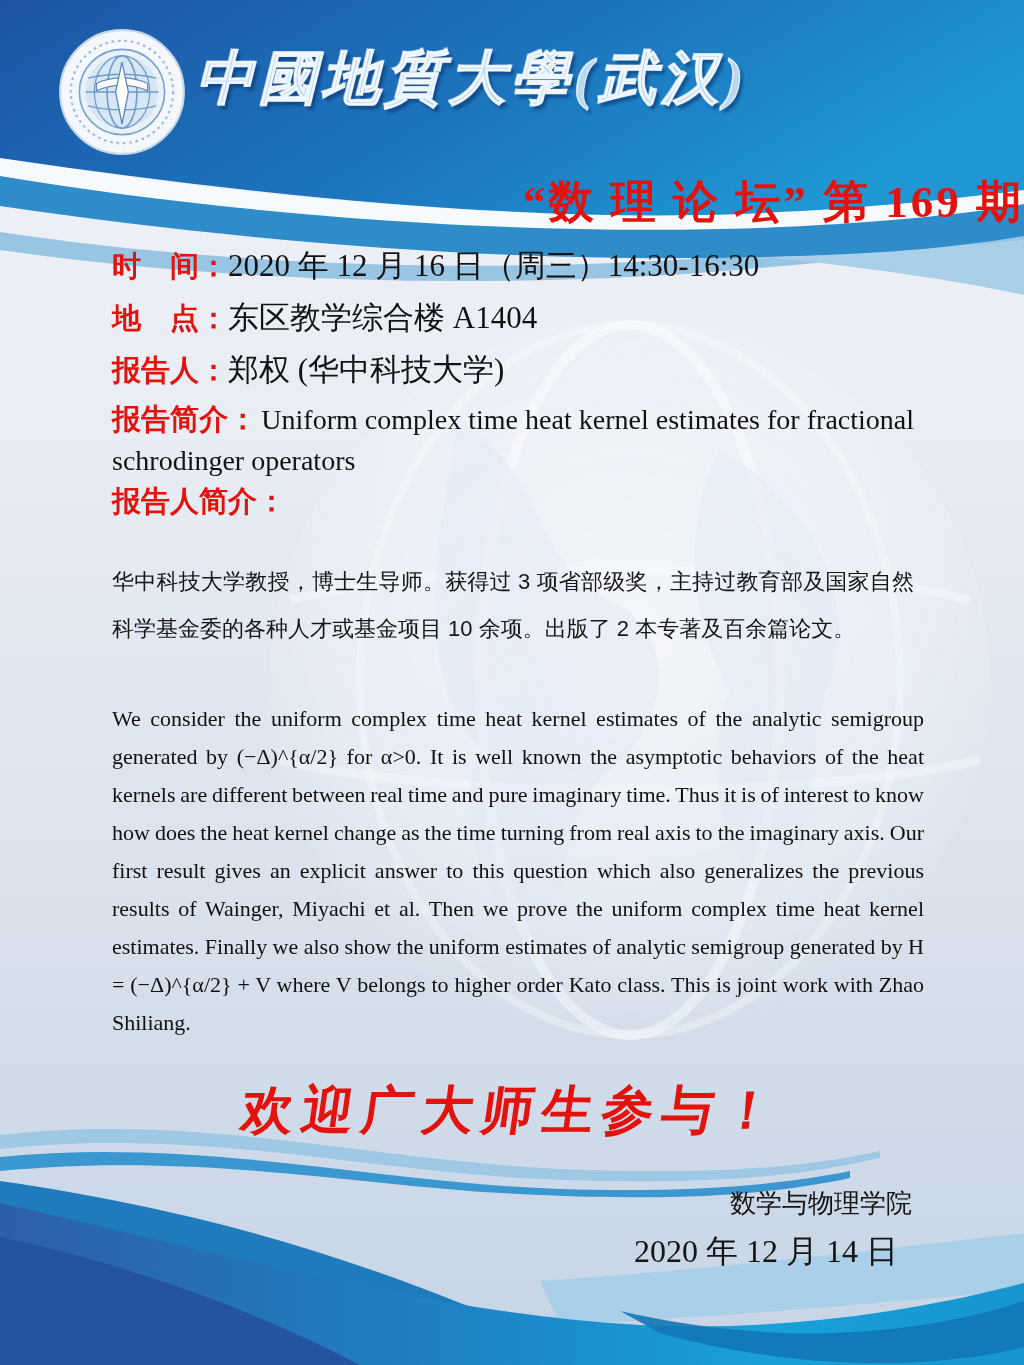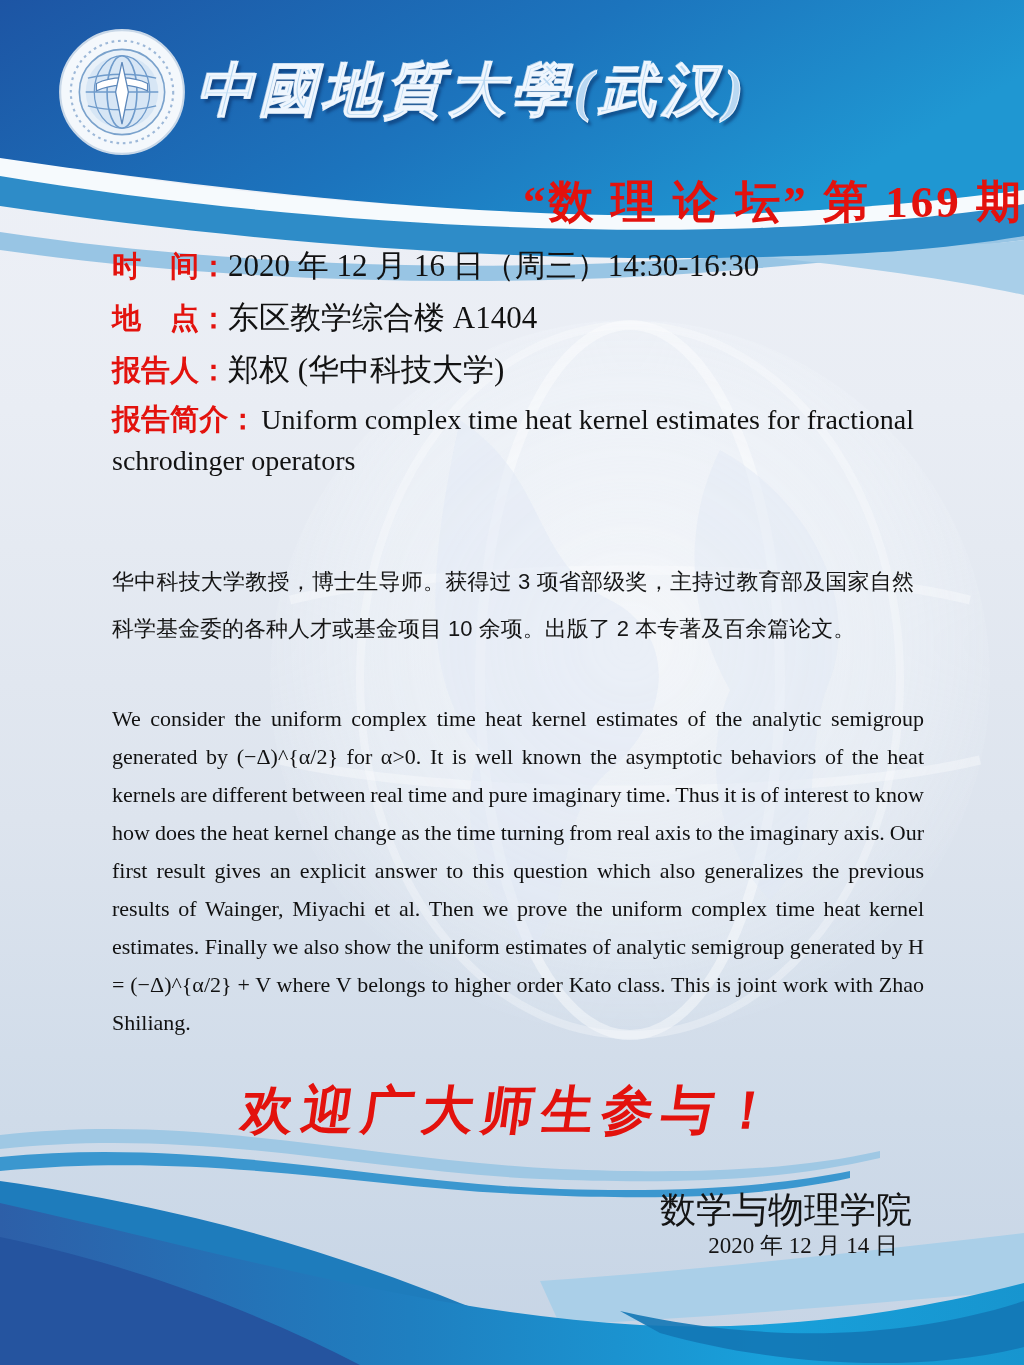--- a/index.html
+++ b/index.html
@@ -15,21 +15,20 @@
   .watermark { position:absolute; left:250px; top:300px; z-index:0; opacity:.85; }
 
   .logo { position:absolute; left:58px; top:28px; width:128px; height:128px; z-index:3; }
 
   .univ-name {
     position:absolute; left:196px; top:40px; z-index:3;
     font-size:58px; font-weight:bold; font-style:italic; letter-spacing:5px;
     color:#b9d8f2; -webkit-text-stroke:1px rgba(245,250,255,.9);
     text-shadow:3px 4px 3px rgba(10,45,100,.55), -1px -1px 0 rgba(255,255,255,.6);
     white-space:nowrap;
-    margin-top:12px;
   }
 
   .forum-title {
     position:absolute; left:0; top:172px; width:100%; z-index:4;
     text-align:right; font-size:45px; font-weight:bold; letter-spacing:3px;
     color:#e3120d; white-space:nowrap;
   }
 
   .content { position:absolute; left:112px; width:802px; z-index:2; }
 
@@ -65,25 +64,25 @@
 
   .welcome {
     position:absolute; left:0; top:1076px; width:100%; z-index:4;
     text-align:center; font-size:52px; font-weight:bold; letter-spacing:8px;
     color:#e3120d; transform:skewX(-8deg); white-space:nowrap;
   }
 
   .footer-dept {
     position:absolute; right:112px; top:1186px; z-index:4;
     font-family:"Liberation Sans", sans-serif;
-    font-size:36px; color:#141414; white-space:nowrap;
+    font-size:26px; color:#141414; white-space:nowrap;
   }
   .footer-date {
     position:absolute; right:126px; top:1230px; z-index:4;
-    font-size:23px; color:#141414; white-space:nowrap;
+    font-size:32px; color:#141414; white-space:nowrap;
   }
 </style>
 </head>
 <body>
 
 <div class="poster">
 
   <svg class="watermark" width="760" height="760" viewBox="0 0 760 760">
     <defs>
       <radialGradient id="wm" cx="50%" cy="45%" r="55%">
@@ -148,20 +147,21 @@
     </div>
     <div class="info-row">
       <span class="lbl">报告人：</span><span class="val">郑权 (华中科技大学)</span>
     </div>
     <div class="topic-row">
       <span class="lbl">报告简介：</span>
       <span class="val">Uniform complex time heat kernel estimates for fractional schrodinger operators</span>
     </div>
   </div>
 
+  <div class="sec-label" id="bio-label">报告人简介：</div>
   <div class="content bio-text" style="position:absolute;">华中科技大学教授，博士生导师。获得过 3 项省部级奖，主持过教育部及国家自然科学基金委的各种人才或基金项目 10 余项。出版了 2 本专著及百余篇论文。</div>
 
   <div class="content abs-text" style="position:absolute;">We consider the uniform complex time heat kernel estimates of the analytic semigroup generated by (−Δ)^{α/2} for α&gt;0. It is well known the asymptotic behaviors of the heat kernels are different between real time and pure imaginary time. Thus it is of interest to know how does the heat kernel change as the time turning from real axis to the imaginary axis. Our first result gives an explicit answer to this question which also generalizes the previous results of Wainger, Miyachi et al. Then we prove the uniform complex time heat kernel estimates. Finally we also show the uniform estimates of analytic semigroup generated by H = (−Δ)^{α/2} + V where V belongs to higher order Kato class. This is joint work with Zhao Shiliang.</div>
 
   <div class="welcome">欢迎广大师生参与！</div>
 
   <svg id="bottom-svg" class="deco" width="1024" height="280" viewBox="0 0 1024 280">
     <defs>
       <linearGradient id="bg1" x1="0" y1="0" x2="1" y2="0">
         <stop offset="0" stop-color="#2d5fa8"></stop>

